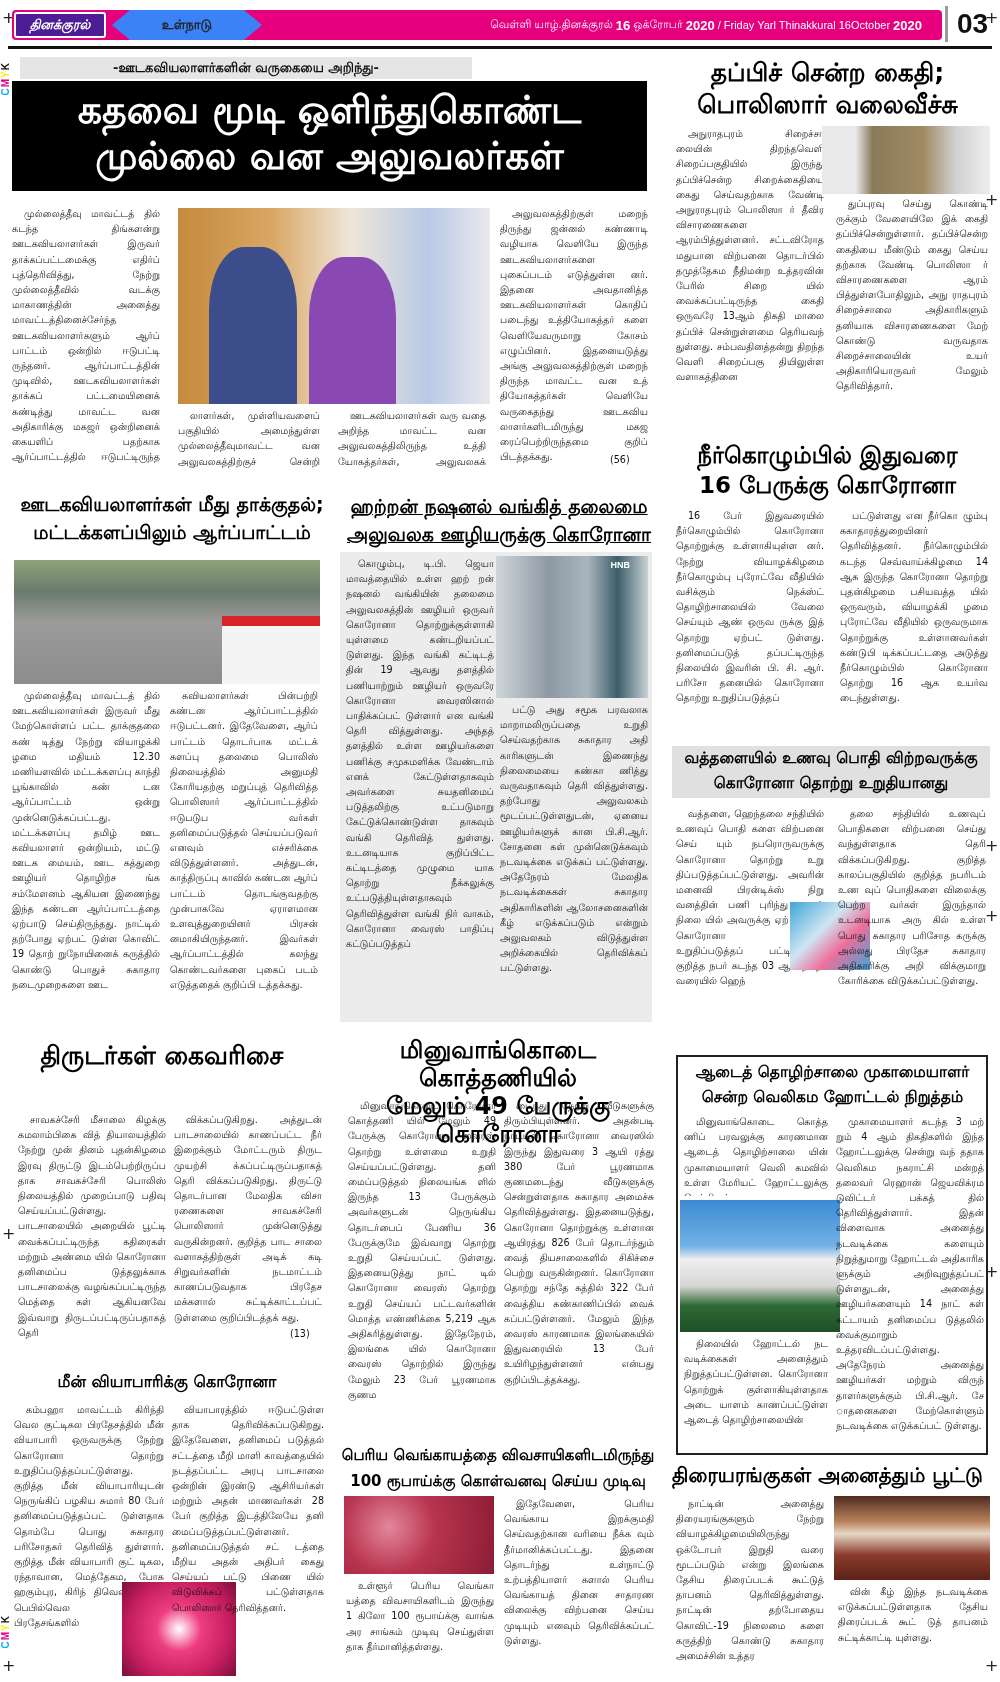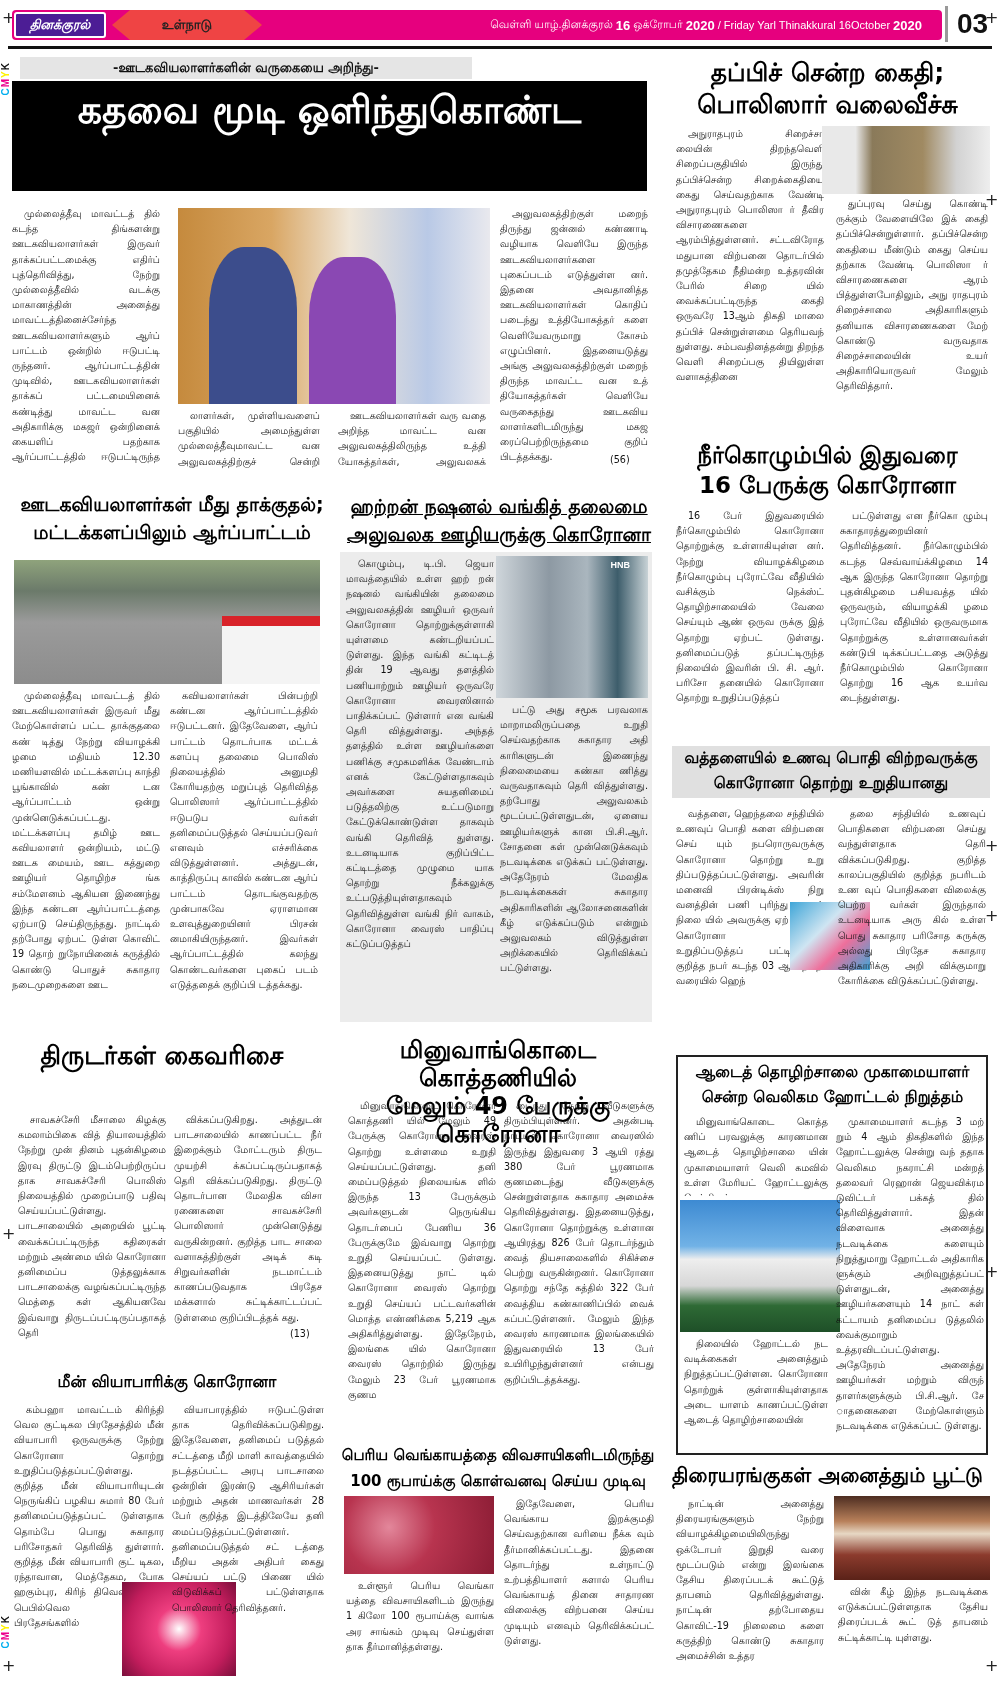--- a/index.html
+++ b/index.html
@@ -3,21 +3,21 @@
 <meta charset="utf-8">
 <style>
   * { box-sizing: border-box; margin: 0; padding: 0; }
   html, body { width: 1000px; height: 1682px; background: #ffffff; overflow: hidden; }
   body { position: relative; font-family: "DejaVu Sans", sans-serif; color: #111; }
   .abs { position: absolute; }
 
   
   .masthead { left: 12px; top: 10px; width: 930px; height: 30px; background: #e6007e; border-radius: 4px; }
   .logo { left: 14px; top: 12px; width: 92px; height: 26px; background: #4c1d95; border: 2px solid #fff; border-radius: 3px; color: #fff; font: bold italic 13px "DejaVu Sans", sans-serif; display:flex; align-items:center; justify-content:center; }
-  .section-tab { left: 112px; top: 10px; width: 150px; height: 30px; background: #ef4444; clip-path: polygon(0 50%, 12% 0, 88% 0, 100% 50%, 88% 100%, 12% 100%); display:flex; align-items:center; justify-content:center; font: bold 13px "DejaVu Sans", sans-serif; color: #222; }
+  .section-tab { left: 112px; top: 10px; width: 150px; height: 30px; background: #3b82f6; clip-path: polygon(0 50%, 12% 0, 88% 0, 100% 50%, 88% 100%, 12% 100%); display:flex; align-items:center; justify-content:center; font: bold 13px "DejaVu Sans", sans-serif; color: #222; }
   .dateline { left: 430px; top: 10px; width: 505px; height: 30px; color: #fff; font: 11px "Liberation Sans", sans-serif; display:flex; align-items:center; justify-content:flex-end; padding-right: 10px; white-space: nowrap; }
   .dateline b { font-size: 13px; margin: 0 3px; }
   .pagenum { left: 945px; top: 6px; width: 52px; height: 36px; font: bold 28px "Liberation Sans", sans-serif; display:flex; align-items:center; justify-content:center; border-left: 3px solid #999; }
   .rule { left: 8px; top: 46px; width: 984px; height: 3px; background: #111; }
   .cmyk { left: 0; font: bold 10px "Liberation Sans", sans-serif; writing-mode: vertical-rl; transform: rotate(180deg); letter-spacing: 1px; }
   .cmyk span:nth-child(1){color:#00aeef;} .cmyk span:nth-child(2){color:#ec008c;} .cmyk span:nth-child(3){color:#fff200;} .cmyk span:nth-child(4){color:#111;}
   .crop { font: 16px "DejaVu Sans", sans-serif; color: #222; }
 
   
   .kicker { background: #e5e5e5; font: bold 13px "DejaVu Sans", sans-serif; display:flex; align-items:center; justify-content:center; }
@@ -67,20 +67,21 @@
 <div class="abs cmyk" style="top:62px;">
   <span>C</span><span>M</span><span>Y</span><span>K</span>
 </div>
 <div class="abs cmyk" style="top:1615px;">
   <span>C</span><span>M</span><span>Y</span><span>K</span>
 </div>
 
 <div class="abs kicker" style="left:20px;top:57px;width:452px;height:22px;">-ஊடகவியலாளர்களின் வருகையை அறிந்து-</div>
 <div class="abs banner" style="left:12px;top:81px;width:635px;height:110px;">
   <div>கதவை மூடி ஒளிந்துகொண்ட</div>
+  <div>முல்லை வன அலுவலர்கள்</div>
 </div>
 <div class="abs body" style="left:12px;top:206px;width:148px;height:258px;">
     <p>முல்லைத்தீவு மாவட்டத் தில் கடந்த திங்களன்று ஊடகவியலாளர்கள் இருவர் தாக்கப்பட்டமைக்கு எதிர்ப் புத்தெரிவித்து, நேற்று முல்லைத்தீவில் வடக்கு மாகாணத்தின் அனைத்து மாவட்டத்தினைச்சேர்ந்த ஊடகவியலாளர்களும் ஆர்ப் பாட்டம் ஒன்றில் ஈடுபட்டி ருந்தனர். ஆர்ப்பாட்டத்தின் முடிவில், ஊடகவியலாளர்கள் தாக்கப் பட்டமையினைக் கண்டித்து மாவட்ட வன அதிகாரிக்கு மகஜர் ஒன்றினைக் கையளிப் பதற்காக ஆர்ப்பாட்டத்தில் ஈடுபட்டிருந்த ஊடகவிய</p>
   </div>
 <div class="abs photo ph-office" style="left:178px;top:208px;width:312px;height:196px;"></div>
 <div class="abs body" style="left:178px;top:408px;width:142px;height:62px;">
     <p>லாளர்கள், முள்ளியவளைப் பகுதியில் அமைந்துள்ள முல்லைத்தீவுமாவட்ட வன அலுவலகத்திற்குச் சென்றி ருந்தனர்.</p>
   </div>
 <div class="abs body" style="left:338px;top:408px;width:148px;height:62px;">
     <p>ஊடகவியலாளர்கள் வரு வதை அறிந்த மாவட்ட வன அலுவலகத்திலிருந்த உத்தி யோகத்தர்கள், அலுவலகக் கதவினை பூட்டியதுடன்,</p>

